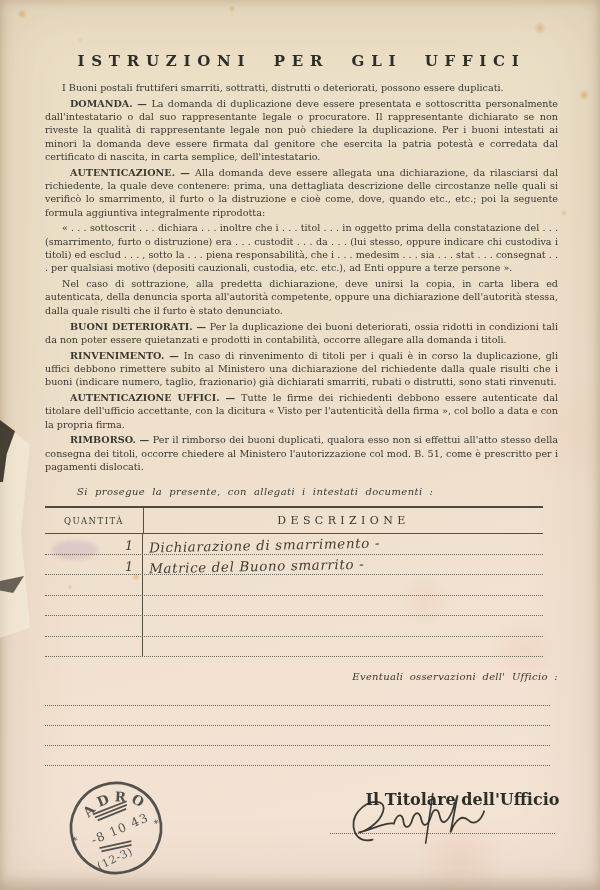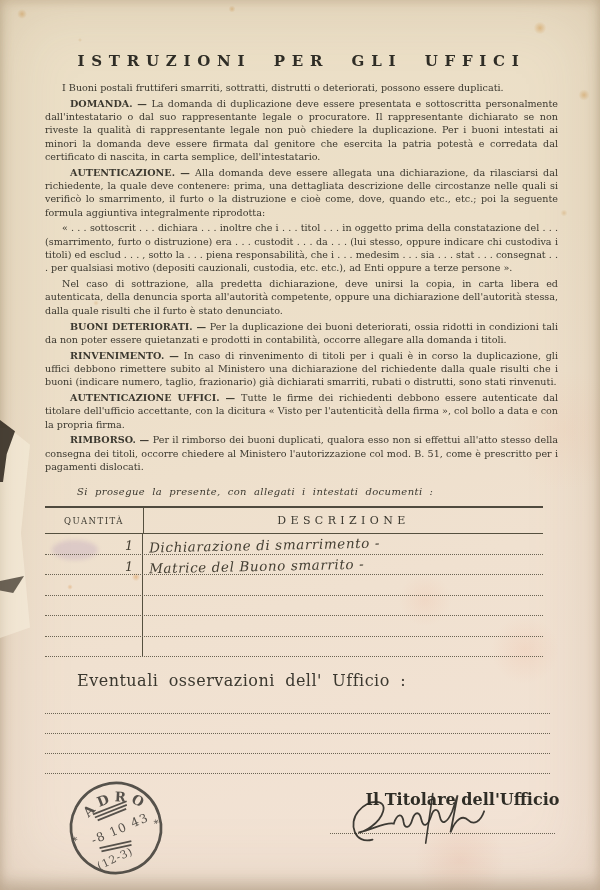--- a/index.html
+++ b/index.html
@@ -58,21 +58,21 @@
   .t-head .h-desc{flex:1;text-align:center;font-size:11px;letter-spacing:.4em;color:#3b382f;}
   .t-row{display:flex;height:19.5px;border-bottom:1px dotted #6b6454;}
   .t-qty{width:98px;border-right:1.2px solid #55503f;text-align:right;padding-right:8px;box-sizing:border-box;}
   .t-desc{flex:1;padding-left:6px;overflow:visible;white-space:nowrap;}
   .hw{
     font-family:"DejaVu Serif", serif;font-style:italic;font-size:13.5px;color:#433e32;
     letter-spacing:.6px;display:inline-block;transform:rotate(-1.2deg) translateY(1px);
   }
   .hw-qty{font-size:13px;}
 
-  .obs-label{font-size:16px;margin:14px 0 0 32px;letter-spacing:.03em;word-spacing:.3em;}
+  .obs-label{font-style:italic;font-size:10px;margin:14px 0 0 32px;letter-spacing:.03em;word-spacing:.3em;text-align:right;}
   .obs-lines{margin-top:4px;width:505px;}
   .obs-line{height:19px;border-bottom:1px dotted #6b6454;}
 
   .footer{position:absolute;left:0;top:778px;width:600px;height:112px;}
   .stamp{position:absolute;left:62px;top:-4px;width:108px;height:108px;transform:rotate(-17deg);opacity:.88;}
   .sig-block{position:absolute;left:330px;top:12px;width:235px;}
   .sig-label{font-weight:bold;font-size:16px;color:#2f2d26;text-align:center;margin-left:30px;white-space:nowrap;}
   .sig-line{margin-top:24px;border-bottom:1px dotted #6b6454;width:225px;}
   .sig-svg{position:absolute;left:6px;top:0px;width:190px;height:62px;}
 </style>

